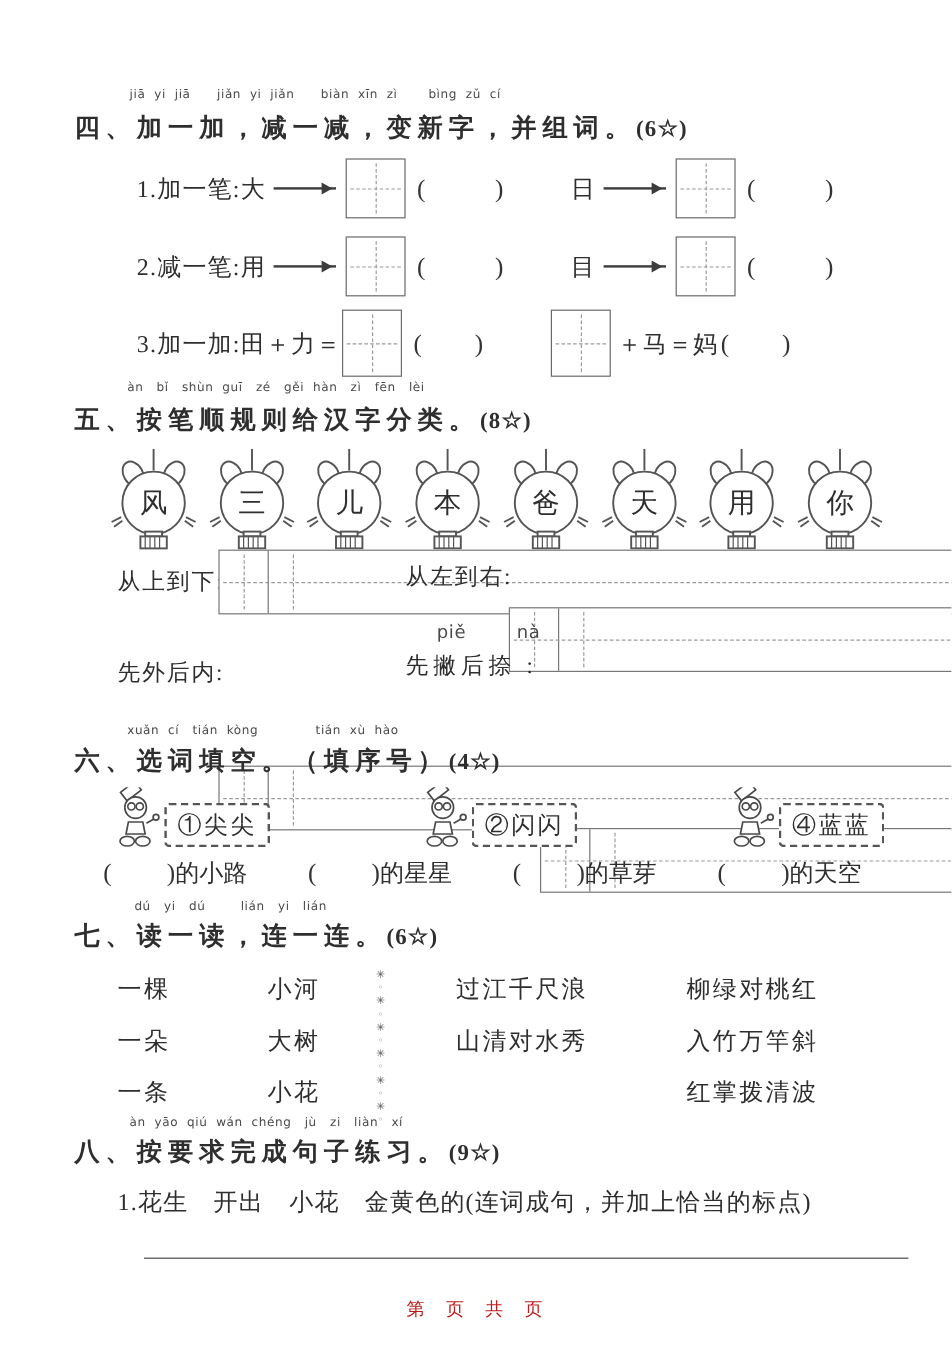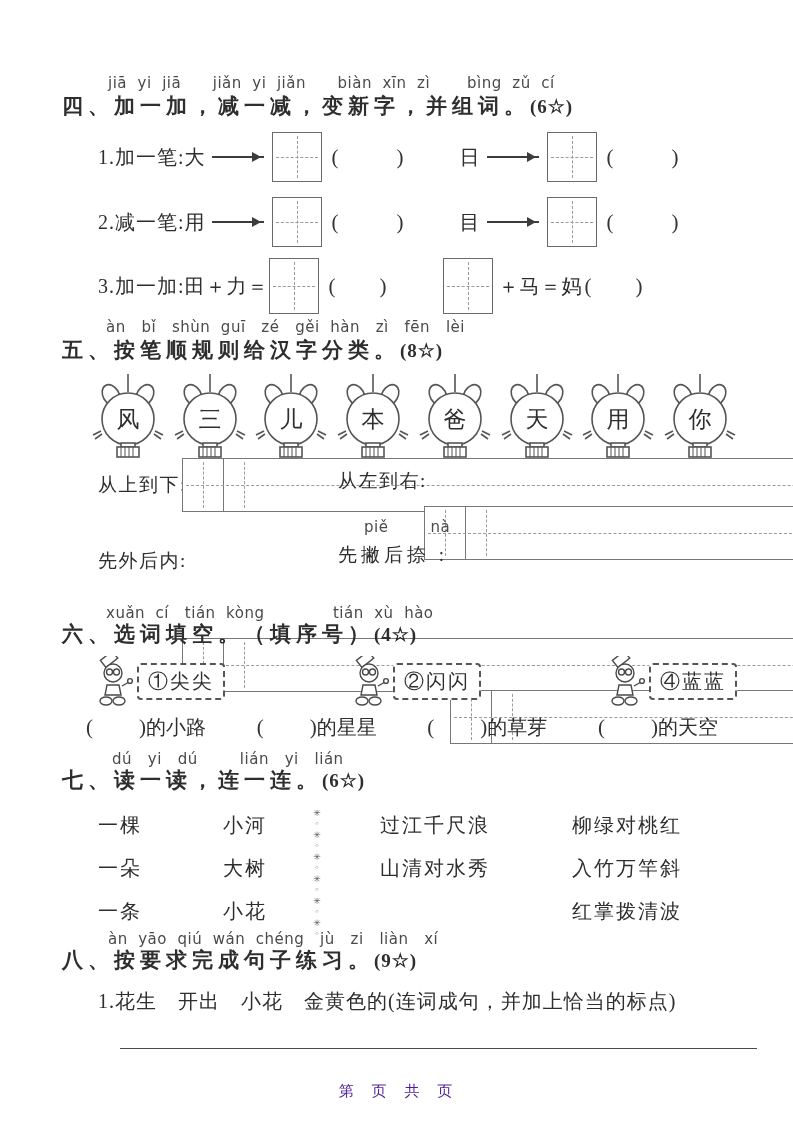--- a/index.html
+++ b/index.html
@@ -1,53 +1,53 @@
 <!DOCTYPE html>
 <html><head>
 <meta charset="utf-8">
 <style>
   html,body{margin:0;padding:0;background:#fff;}
   .page{position:relative;width:793px;height:1122px;background:#fff;overflow:hidden;
         font-family:"Liberation Serif","DejaVu Serif",serif;color:#2e2e2e;}
   .abs{position:absolute;}
-  .pinyin{font-family:"DejaVu Sans","Liberation Sans",sans-serif;font-size:15px;
+  .pinyin{font-family:"DejaVu Sans","Liberation Sans",sans-serif;font-size:10px;
           color:#4a4a4a;white-space:pre;letter-spacing:0.5px;}
   .title{display:flex;align-items:baseline;font-size:21px;white-space:nowrap;font-weight:bold;}
   .title .tchars{letter-spacing:5px;}
   .title .tscore{font-size:19px;letter-spacing:1px;}
-  .qrow{display:flex;align-items:center;font-size:20px;white-space:nowrap;}
+  .qrow{display:flex;align-items:center;font-size:20px;white-space:nowrap;margin-left:16px;}
   .lbl{letter-spacing:1px;}
   .arrow{position:relative;width:52px;height:1.8px;background:#3c3c3c;margin:0 8px 0 6px;flex:none;}
   .arrow::after{content:"";position:absolute;right:-2px;top:-4.2px;width:0;height:0;
                 border:5px solid transparent;border-left:9px solid #3c3c3c;}
   .tzg{flex:none;width:50px;height:50px;border:1.6px solid #6a6a6a;position:relative;background:#fff;box-sizing:border-box;}
   .tzg::before{content:"";position:absolute;left:50%;top:3px;bottom:3px;border-left:1.2px dashed #9a9a9a;}
   .tzg::after{content:"";position:absolute;top:50%;left:3px;right:3px;border-top:1.2px dashed #9a9a9a;}
   .tzg.tall{height:56px;}
   .pg{display:inline-flex;justify-content:space-between;font-size:21px;color:#333;flex:none;margin-left:10px;}
   .w72{width:72px;} .w58{width:58px;} .w60{width:60px;}
   .sp56{width:56px;flex:none;}
   .grid2{position:relative;display:flex;border:1.5px solid #777;background:#fff;}
   .grid2 .cell{width:40px;height:52px;position:relative;box-sizing:border-box;}
   .grid2 .cell + .cell{border-left:1.5px solid #777;}
   .grid2 .cell::before{content:"";position:absolute;left:50%;top:3px;bottom:3px;border-left:1.1px dashed #9a9a9a;}
   .grid2::after{content:"";position:absolute;left:3px;right:3px;top:50%;border-top:1.1px dashed #9a9a9a;}
   .clabel{font-size:19px;letter-spacing:1.5px;white-space:nowrap;}
   .lantern-row{display:flex;justify-content:space-between;width:648px;}
   .opt-row{display:flex;justify-content:space-between;width:642px;align-items:center;}
-  .opt{display:flex;align-items:center;}
+  .opt{display:flex;align-items:flex-end;}
   .optbox{border:2px dashed #555;border-radius:4px;padding:3px 9px;font-size:20px;
           letter-spacing:2px;margin-left:2px;background:#fff;white-space:nowrap;}
   .blank-row{display:flex;justify-content:space-between;width:632px;font-size:20px;white-space:nowrap;}
   .blank-item{display:flex;align-items:baseline;}
   .mcol div{height:43px;line-height:43px;font-size:20px;letter-spacing:2px;white-space:nowrap;}
   .ornament{writing-mode:vertical-rl;text-orientation:upright;font-family:"DejaVu Sans",sans-serif;
             font-size:9px;letter-spacing:1px;color:#555;line-height:10px;}
   .rule{border-top:1.6px solid #4a4a4a;width:637px;}
-  .footer{width:793px;text-align:center;font-size:15px;letter-spacing:2px;word-spacing:9px;color:#4c1d95;
+  .footer{width:793px;text-align:center;font-size:15px;letter-spacing:2px;word-spacing:9px;color:#b91c1c;
           font-family:"DejaVu Sans","Liberation Sans",sans-serif;}
   svg{display:block;}
 </style>
 </head>
 <body>
 
 <div class="page">
 
   <div class="abs pinyin" style="left:108px;top:74px">jiā  yi  jiā      jiǎn  yi  jiǎn      biàn  xīn  zì       bìng  zǔ  cí</div>
   <div class="abs title" style="left:62px;top:92px">

